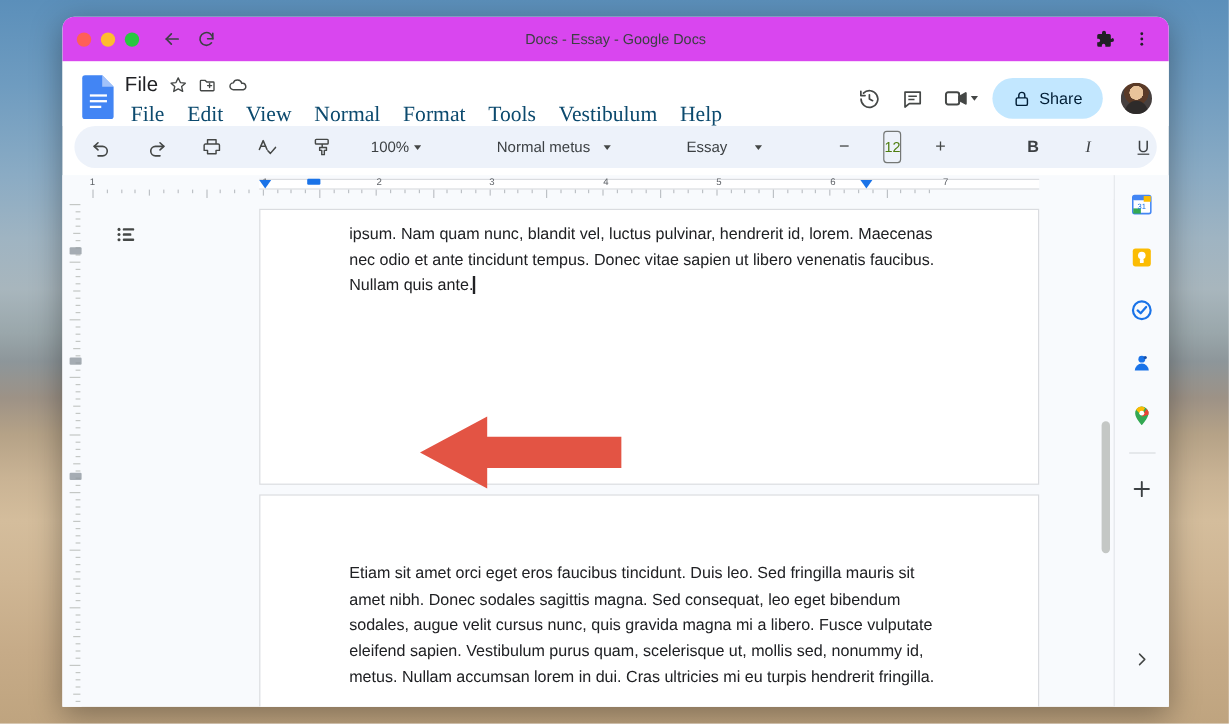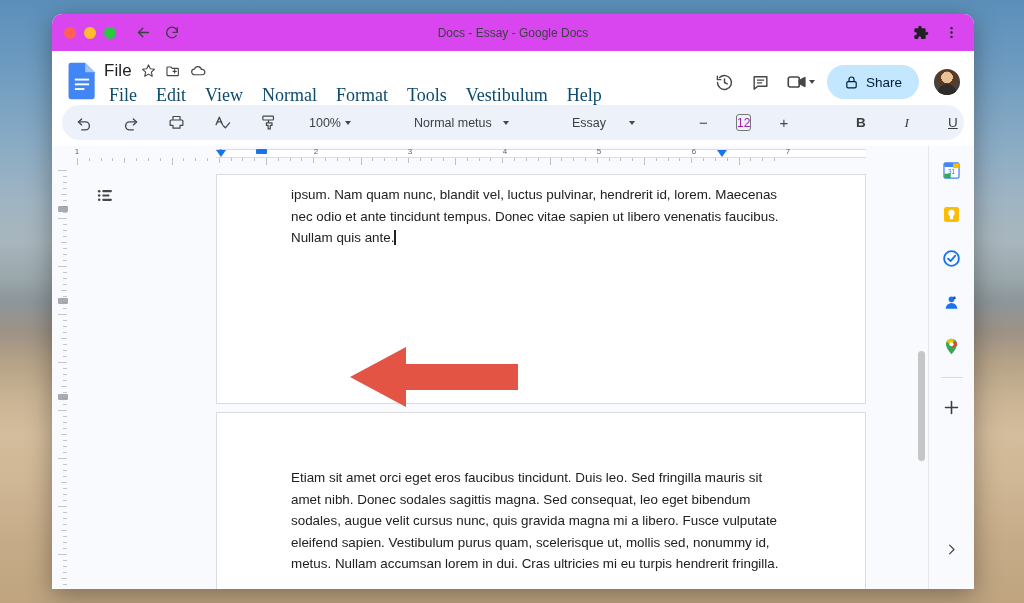--- a/index.html
+++ b/index.html
@@ -107,23 +107,23 @@
   .tbtn {
     height: 27px; min-width: 27px; border-radius: 5px; color: #444746;
     display: flex; align-items: center; justify-content: center; padding: 0 3px;
   }
   .tsel {
     height: 27px; border-radius: 5px; color: #3c4043; font-size: 12.5px;
     display: flex; align-items: center; gap: 4px; padding: 0 5px 0 8px;
   }
   .tsep { width: 1px; height: 20px; background: #c7c7c7; margin: 0 6px; }
   .fsize {
-    width: 29px; height: 17px; border: 1px solid #747775; border-radius: 3px;
+    width: 29px; height: 27px; border: 1px solid #747775; border-radius: 3px;
     display: flex; align-items: center; justify-content: center;
-    font-size: 12px; color: #a21caf; background: #edf2fa;
+    font-size: 12px; color: #4d7c0f; background: #edf2fa;
   }
   .caret { width: 0; height: 0; border-left: 3.5px solid transparent;
            border-right: 3.5px solid transparent; border-top: 4px solid #444746; }
 
   
   .body-area {
     position: absolute; left: 0; right: 0; top: 132px; bottom: 0;
     background: #f8fafd; display: flex;
   }
   .vruler {

